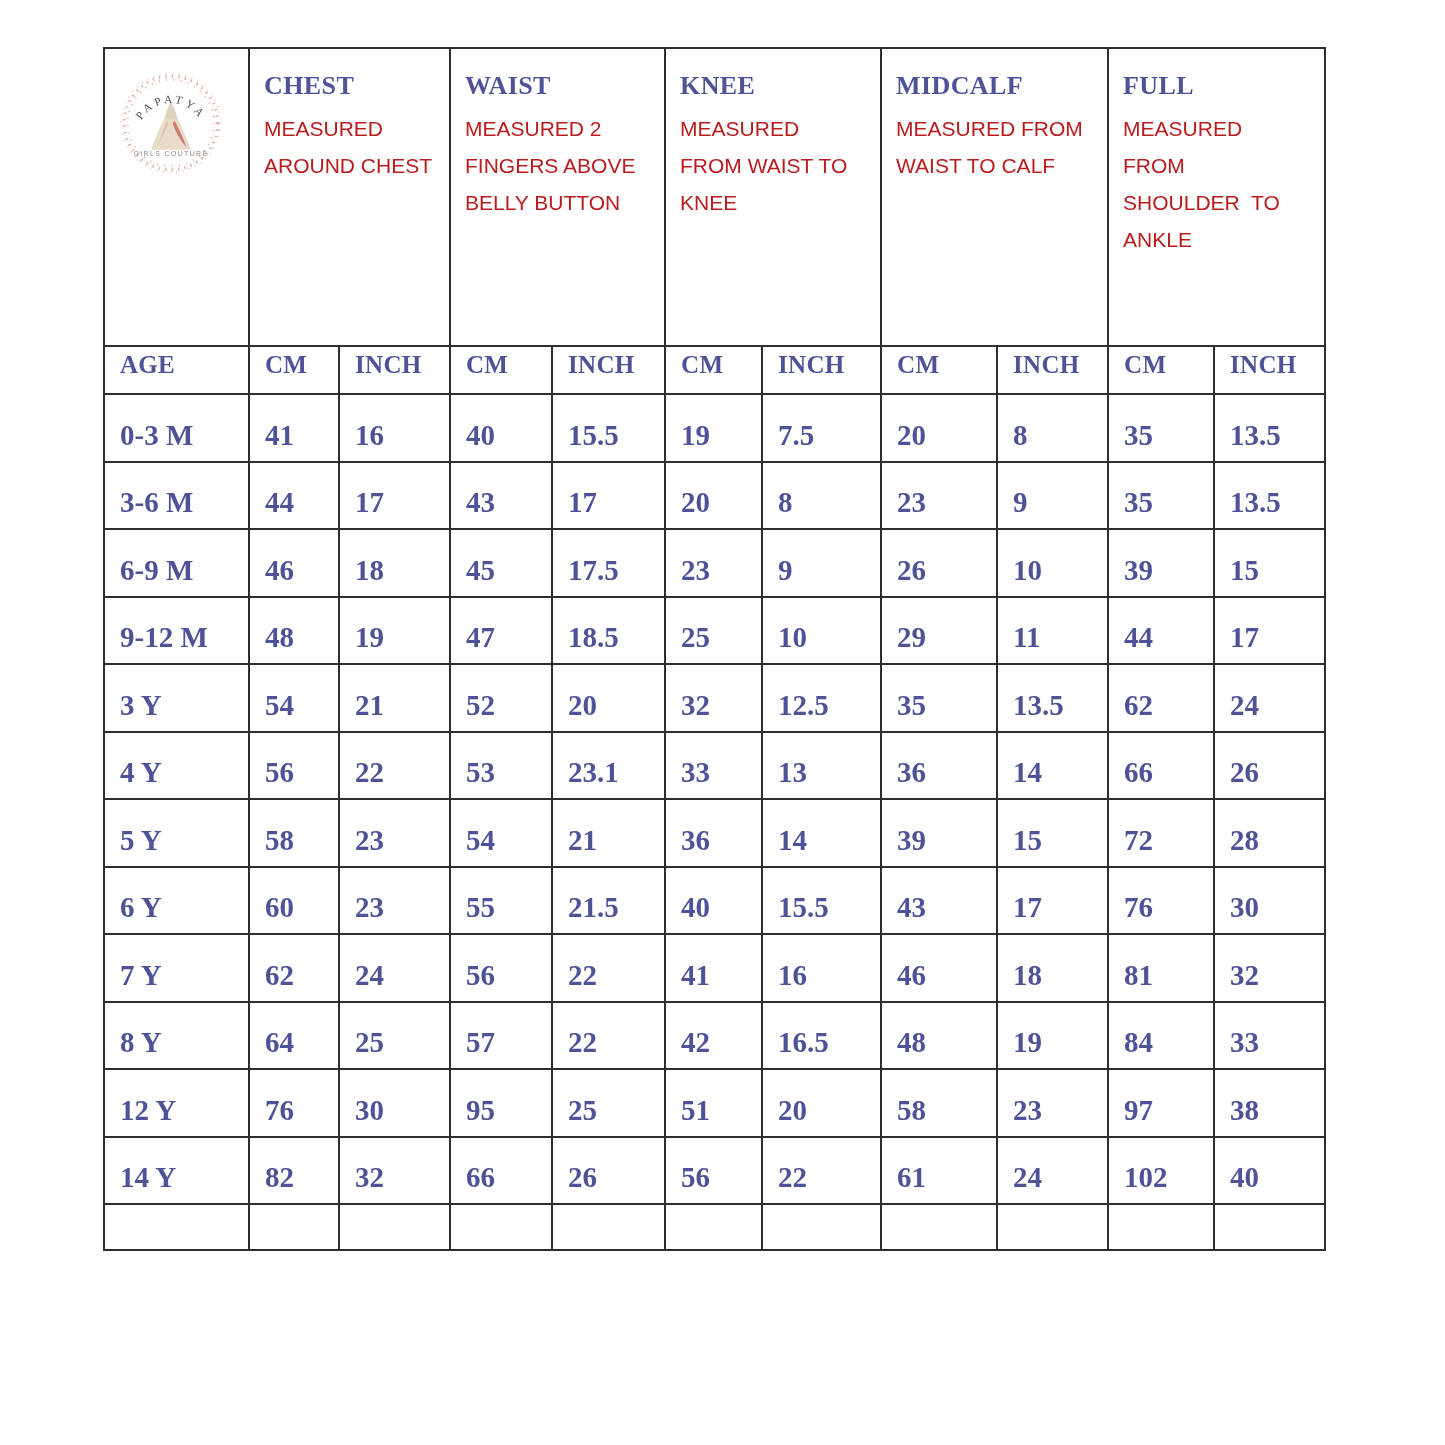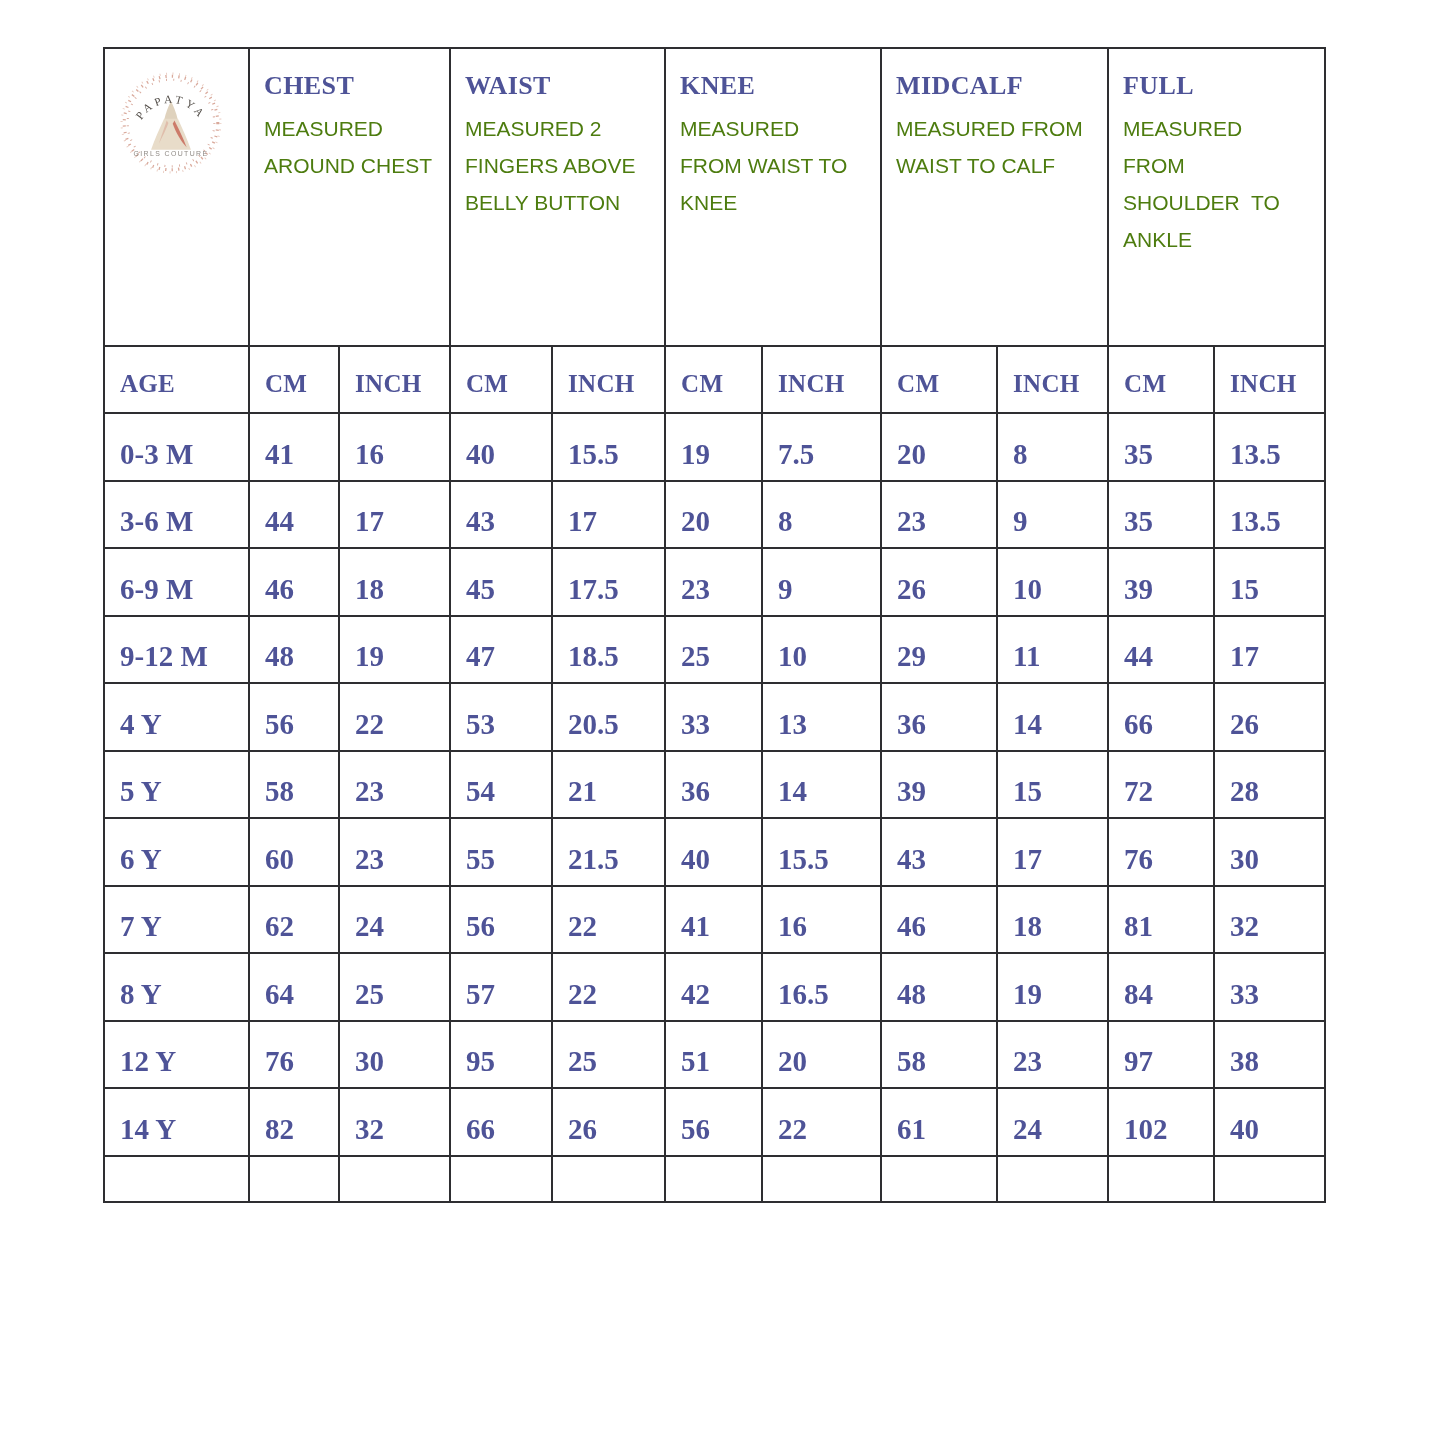--- a/index.html
+++ b/index.html
@@ -40,26 +40,26 @@
     font-weight: bold;
     font-size: 26px;
     letter-spacing: 0.4px;
     color: #4e5397;
   }
   .hdr-desc {
     margin-top: 9px;
     font-family: "Liberation Sans", "DejaVu Sans", sans-serif;
     font-size: 21px;
     line-height: 37px;
-    color: #4d7c0f;
+    color: #b91c1c;
     white-space: pre-wrap;
   }
   
   tr.sub-row td {
-    height: 67px;
+    height: 48px;
     vertical-align: bottom;
     padding: 0 0 14px 15px;
     font-family: "Liberation Serif", "DejaVu Serif", serif;
     font-weight: bold;
     font-size: 25px;
     letter-spacing: 0.3px;
     color: #4e5397;
   }
   
   tr.data-row td {
@@ -209,25 +209,38 @@
     <td>47</td>
     <td>18.5</td>
     <td>25</td>
     <td>10</td>
     <td>29</td>
     <td>11</td>
     <td>44</td>
     <td>17</td>
   </tr>
         <tr class="data-row">
+    <td>3 Y</td>
+    <td>54</td>
+    <td>21</td>
+    <td>52</td>
+    <td>20</td>
+    <td>32</td>
+    <td>12.5</td>
+    <td>35</td>
+    <td>13.5</td>
+    <td>62</td>
+    <td>24</td>
+  </tr>
+        <tr class="data-row">
     <td>4 Y</td>
     <td>56</td>
     <td>22</td>
     <td>53</td>
-    <td>20.5</td>
+    <td>23.1</td>
     <td>33</td>
     <td>13</td>
     <td>36</td>
     <td>14</td>
     <td>66</td>
     <td>26</td>
   </tr>
         <tr class="data-row">
     <td>5 Y</td>
     <td>58</td>

